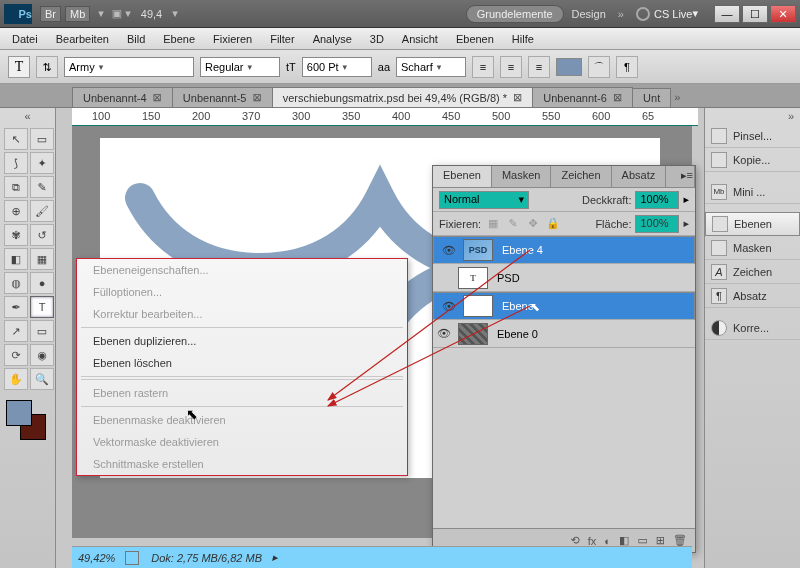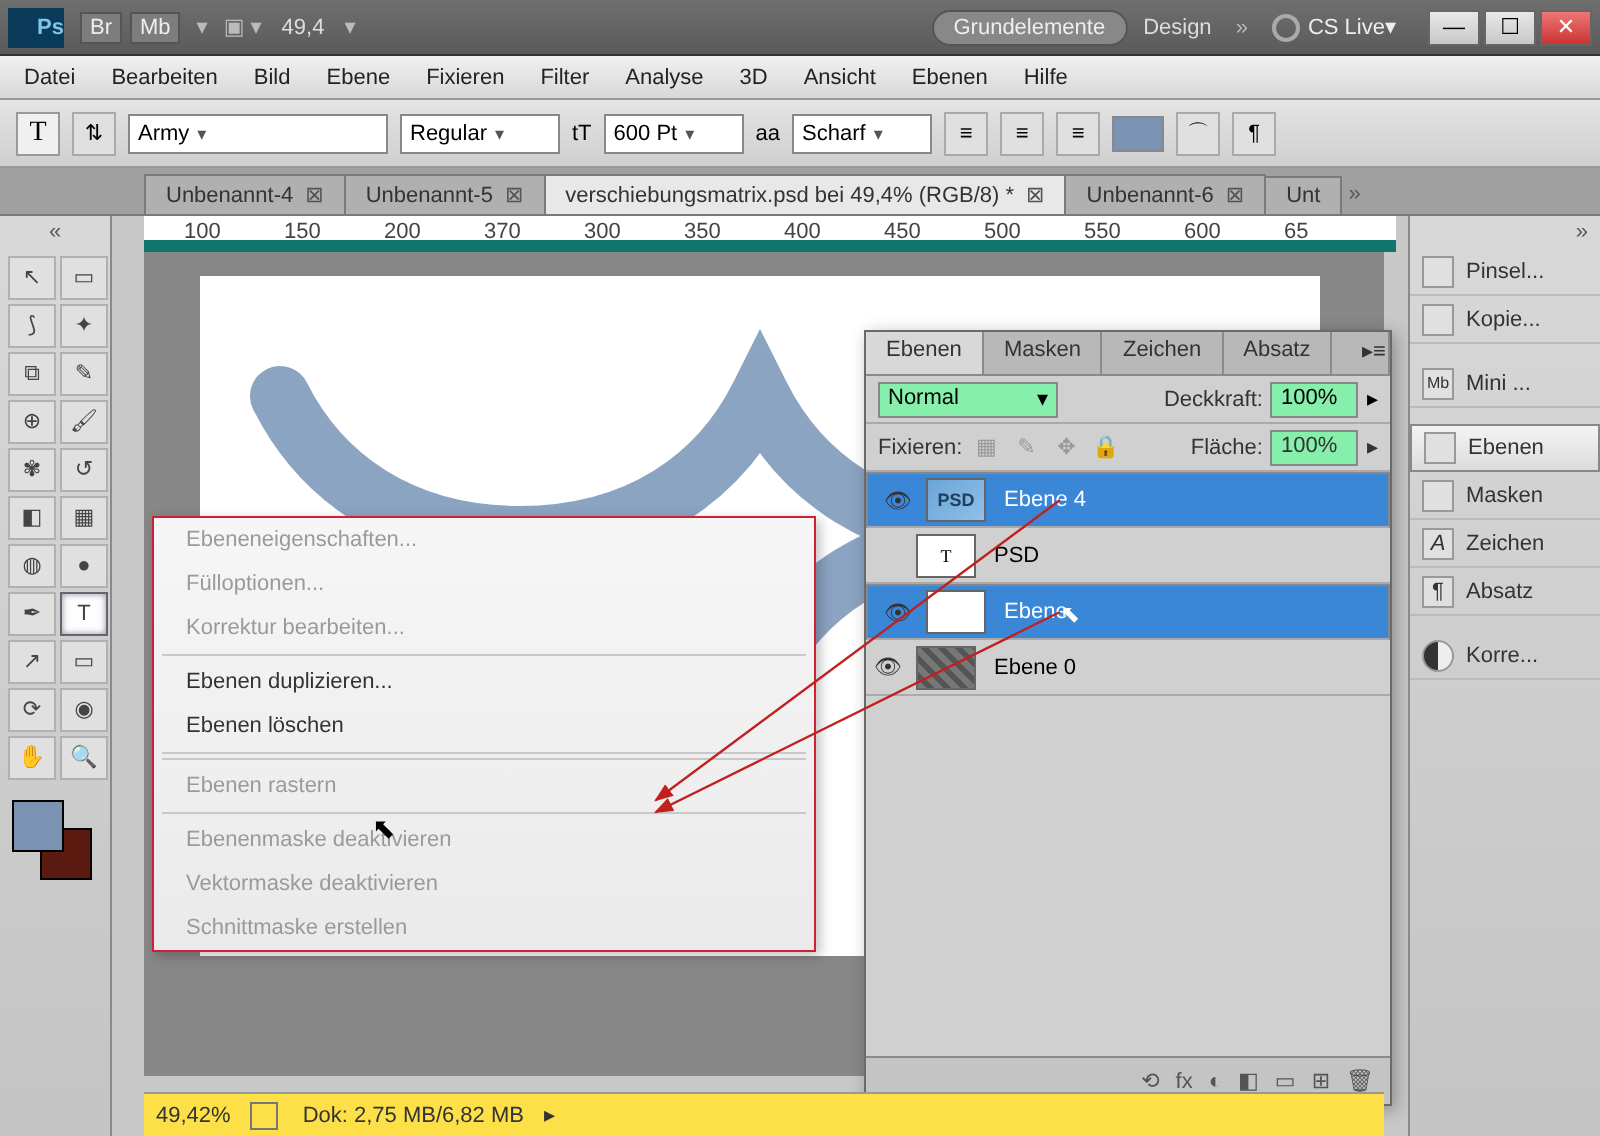--- a/index.html
+++ b/index.html
@@ -32,55 +32,55 @@
 .opt-bar .ic { width:22px; height:22px; border:1px solid #aaa; background:#e0e0e0; text-align:center; line-height:20px; }
 
 
 .tabs-row { height:24px; background:#a0a0a0; display:flex; align-items:flex-end; padding-left:72px; border-bottom:1px solid #7a7a7a; }
 .tab { padding:3px 10px; background:#b0b0b0; border:1px solid #7a7a7a; border-bottom:none; color:#333; margin-right:-1px; display:flex; align-items:center; min-width:0; }
 .tab.active { background:#e8e8e8; }
 .tab .x { margin-left:6px; color:#555; }
 .tabs-row .more { color:#555; margin:0 4px 4px; }
 
 
-.ruler { height:18px; background:#fff; border-bottom:6px solid #0f766e; margin-left:72px; width:626px; position:relative; font-size:9px; color:#444; }
+.ruler { height:18px; background:#fff; border-bottom:1px solid #0f766e; margin-left:72px; width:626px; position:relative; font-size:9px; color:#444; }
 .ruler span { position:absolute; top:2px; }
 
 
 .left-tools { position:absolute; top:108px; left:0; width:56px; bottom:0; background:linear-gradient(#d8d8d8,#c4c4c4); border-right:1px solid #8a8a8a; }
 .tgrid { display:grid; grid-template-columns:24px 24px; gap:2px; padding:4px; }
 .tgrid div { width:24px; height:22px; border:1px solid #b0b0b0; background:#e0e0e0; text-align:center; line-height:20px; color:#444; }
 .tgrid div.sel-tool { background:#fdfdfd; border:1px solid #666; box-shadow:inset 0 0 3px #88a; }
 .color-sw { margin:6px; position:relative; width:40px; height:40px; }
 .color-sw .fg { position:absolute; width:26px; height:26px; background:#7a93b3; border:1px solid #000; }
 .color-sw .bg { position:absolute; right:0; bottom:0; width:26px; height:26px; background:#5a1a10; border:1px solid #000; }
 
 
 .canvas-wrap { position:absolute; left:72px; top:126px; width:620px; height:412px; background:#878787; }
 .canvas-bg { position:absolute; left:28px; top:12px; width:560px; height:340px; background:#fff; }
 
 
-.status { position:absolute; left:72px; bottom:0; height:22px; width:620px; background:#fde047; border-top:1px solid #999; display:flex; align-items:center; padding:0 6px; gap:10px; color:#333; }
+.status { position:absolute; left:72px; bottom:0; height:22px; width:620px; background:#7dd3fc; border-top:1px solid #999; display:flex; align-items:center; padding:0 6px; gap:10px; color:#333;font-style:italic; }
 .status .mini { width:14px; height:14px; border:1px solid #777; margin-right:2px; display:inline-block; }
 
 
 .ctx { position:absolute; left:76px; top:258px; width:332px; background:linear-gradient(#f6f6f6,#eaeaea); border:1px solid #c23; box-shadow:2px 2px 6px rgba(0,0,0,0.25); }
 .ctx .item { padding:5px 16px; color:#333; }
 .ctx .item.dis { color:#9a9a9a; }
 .ctx .sep { height:1px; background:#c8c8c8; margin:2px 4px; }
 .ctx .item.hov { background:linear-gradient(#e6eef8,#d5e3f3); border:1px solid #9bb8d8; margin:-1px 0; }
 
 
 .panel { position:absolute; left:432px; top:165px; width:264px; height:388px; background:#d0d0d0; border:1px solid #6a6a6a; box-shadow:2px 2px 8px rgba(0,0,0,0.3); }
 .p-tabs { height:22px; background:#b8b8b8; display:flex; border-bottom:1px solid #8a8a8a; }
 .p-tabs span { padding:3px 10px; border-right:1px solid #8a8a8a; color:#333; }
 .p-tabs span.act { background:#d8d8d8; }
 .p-tabs .opts { margin-left:auto; width:24px; text-align:center; }
 .p-row { height:24px; display:flex; align-items:center; padding:0 6px; gap:4px; border-bottom:1px solid #aaa; }
-.p-row .field { background:#86efac; border:1px solid #888; padding:1px 4px; height:18px; }
+.p-row .field { background:#14b8a6; border:1px solid #888; padding:1px 4px; height:18px; }
 .p-row label { color:#333; }
 .p-row.fix { color:#9a9a9a; }
 .p-row.fix .ic { width:16px; text-align:center; }
 .layers { }
 .layer { height:28px; display:flex; align-items:center; border-bottom:1px solid #aaa; }
 .layer .eye { width:22px; text-align:center; color:#333; }
 .layer .thumb { width:30px; height:22px; border:1px solid #666; margin:0 3px; background:#fff; display:flex; align-items:center; justify-content:center; font-size:9px; overflow:hidden; }
 .layer .thumb.psd { background:linear-gradient(135deg,#6aa5d8,#8fc0e8); color:#204060; font-weight:bold; }
 .layer .thumb.pat { background:repeating-linear-gradient(45deg,#777,#777 3px,#555 3px,#555 6px); }
 .layer .name { padding-left:6px; }

